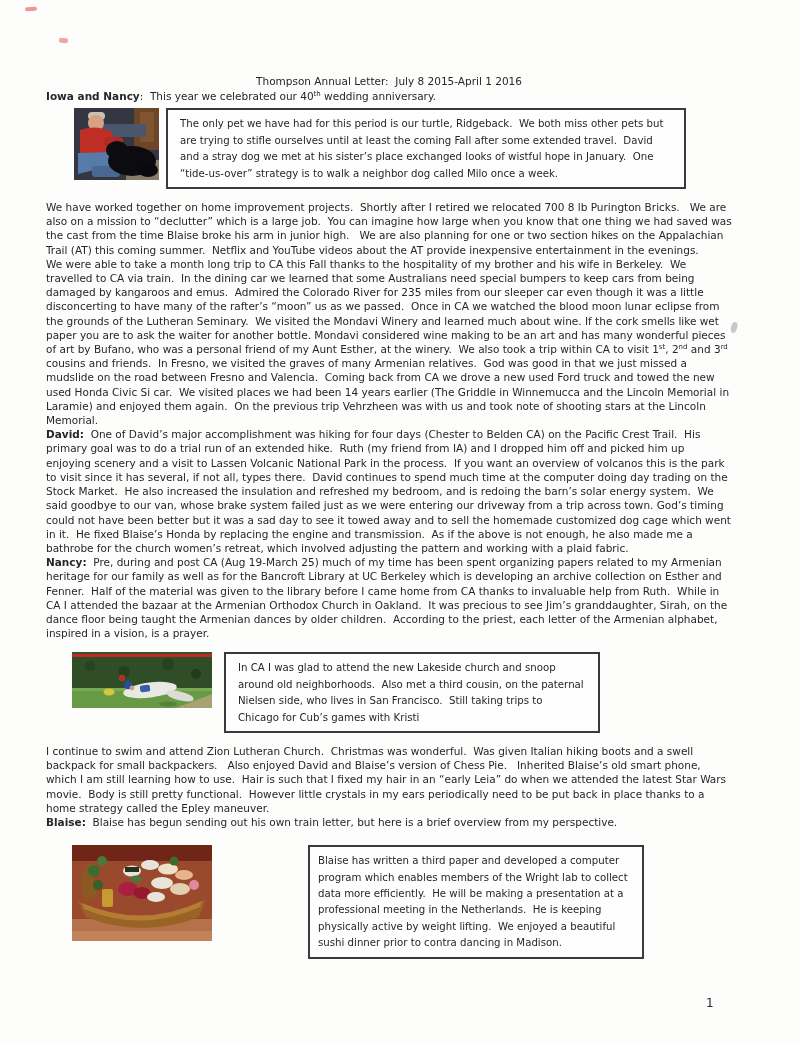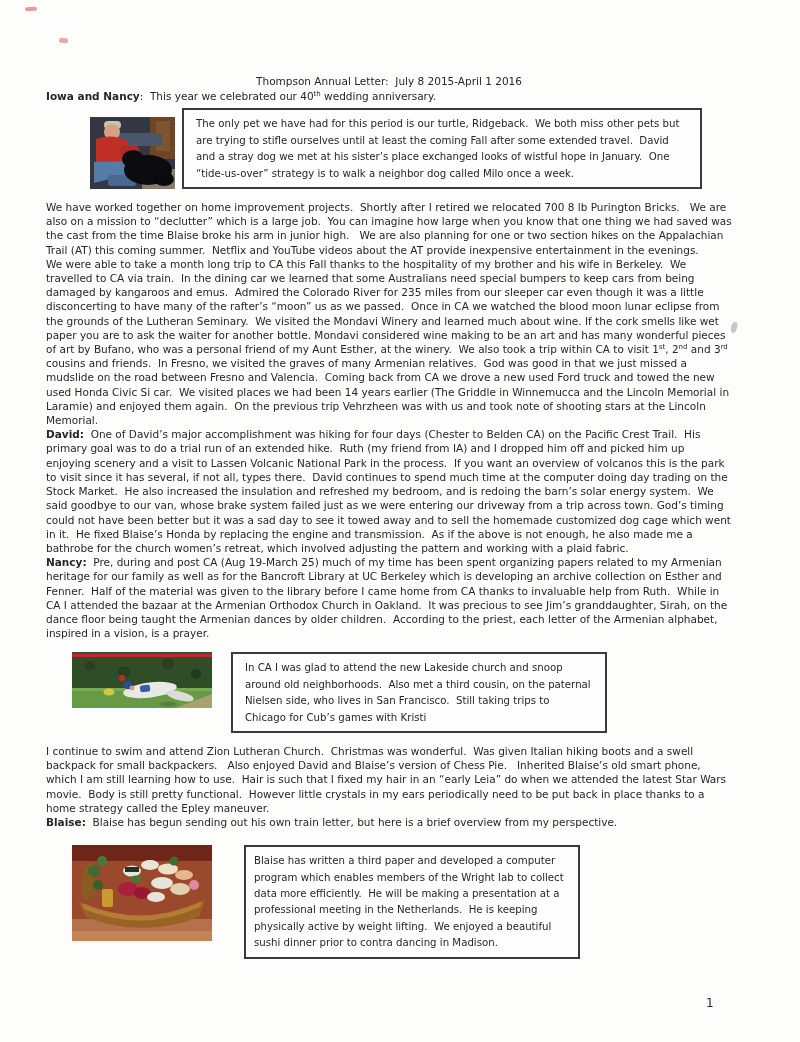--- a/index.html
+++ b/index.html
@@ -14,35 +14,35 @@
   }
   .content{
     position:absolute;left:46px;top:74px;width:686px;
     font-size:10.5px;line-height:14.2px;
   }
   .title{text-align:center;margin:0 0 1px 0;white-space:pre-wrap;}
   .para{margin:0;white-space:pre-wrap;text-align:left;}
   .para b{font-weight:bold;}
   sup{font-size:7px;line-height:0;text-align:right;}
   .figrow{display:flex;align-items:flex-start;}
-  .row1{margin:5px 0 11px 44px;align-items:flex-end;}
+  .row1{margin:5px 0 11px 28px;}
   .row2{margin:12px 0 11px 26px;}
   .row3{margin:16px 0 0 26px;}
   .photo{flex:none;display:block;}
   .notebox{
     box-sizing:border-box;
     border:2px solid #3a3a3e;
     background:#fefefe;
     padding:6px 12px 5px 12px;
     font-size:10.2px;line-height:16.4px;
     white-space:pre-wrap;
   }
   .box1{width:520px;margin-left:7px;min-height:71px;}
-  .box2{width:376px;margin-left:19px;min-height:62px;}
-  .box3{width:336px;margin-left:32px;min-height:97px;padding-left:8px;}
+  .box2{width:376px;margin-left:12px;min-height:62px;}
+  .box3{width:336px;margin-left:96px;min-height:97px;padding-left:8px;}
   .pagenum{position:absolute;left:706px;top:996px;font-size:12px;color:#2a2a30;}
   .scanmark{position:absolute;border-radius:2px;}
   .mark-a{left:25px;top:7px;width:12px;height:4px;background:#ea8080;opacity:.8;transform:rotate(-3deg);}
   .mark-b{left:59px;top:38px;width:9px;height:5px;background:#ea8a8a;opacity:.75;transform:rotate(4deg);}
   .mark-c{left:731px;top:322px;width:6px;height:11px;background:#9a9aa2;opacity:.55;border-radius:50% 50% 40% 60%;transform:rotate(18deg);}
 </style>
 </head>
 <body>
 
 <div class="page">

